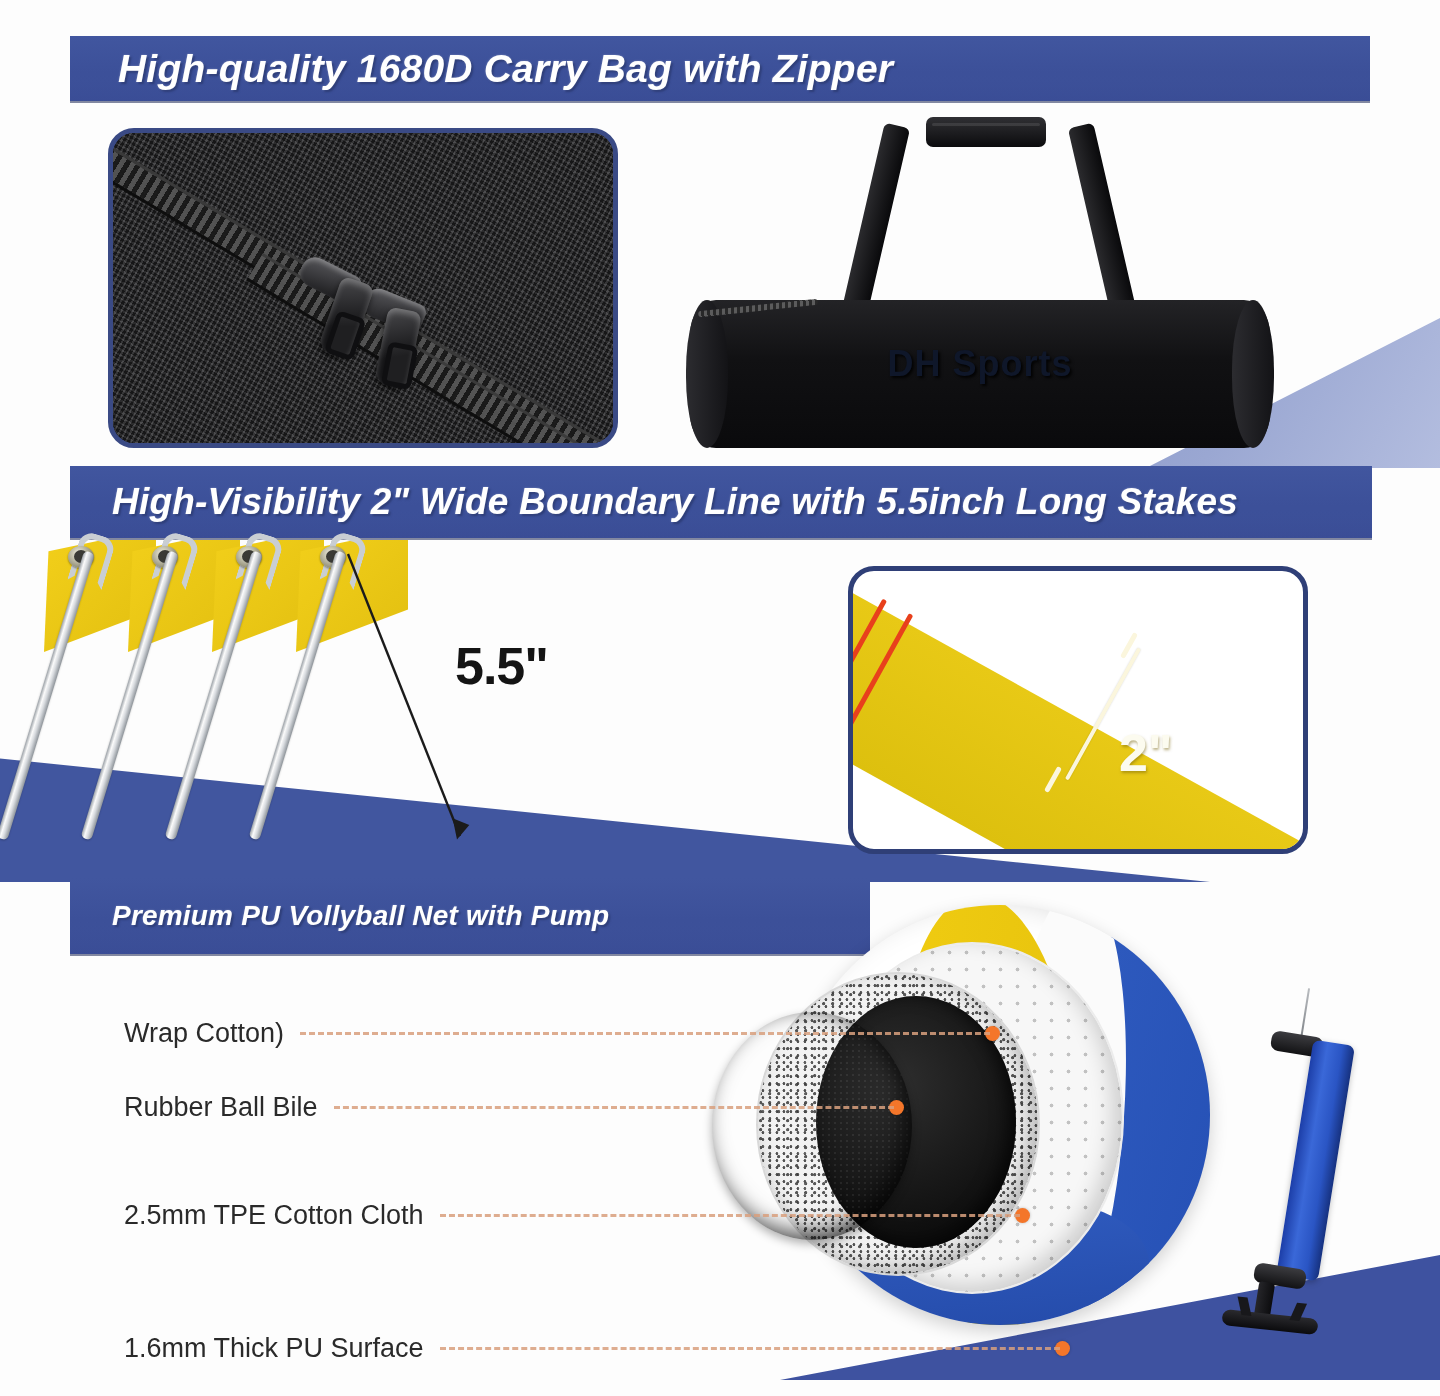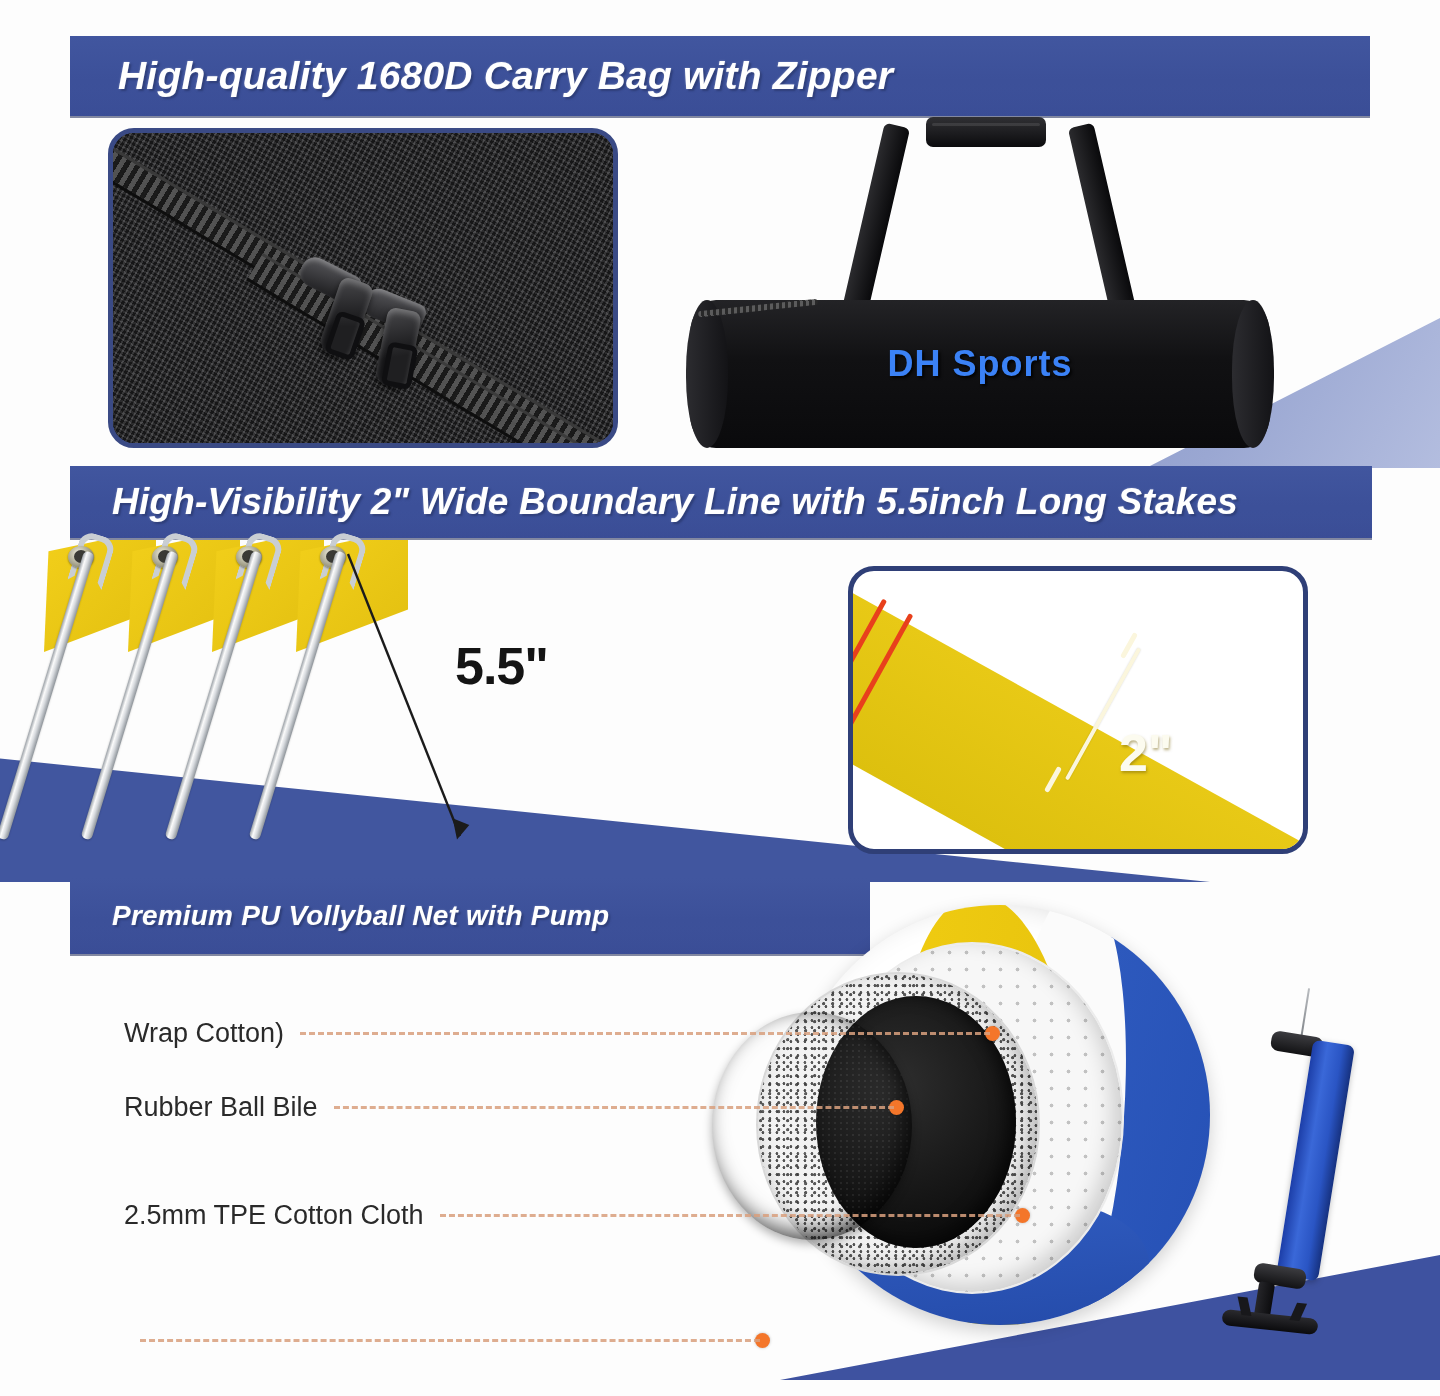--- a/index.html
+++ b/index.html
@@ -40,21 +40,21 @@
     box-shadow:0 2px 0 rgba(30,40,85,.55);
     display:flex;align-items:center;
   }
   .banner .btext{
     font-style:italic;font-weight:bold;
     color:#ffffff;
     letter-spacing:.2px;
     text-shadow:2px 2px 2px rgba(40,55,110,.75), 0 0 2px rgba(255,255,255,.35);
     white-space:nowrap;
   }
-  #banner-1{left:70px;top:36px;width:1300px;height:80px;}
+  #banner-1{left:70px;top:36px;width:1300px;height:65px;}
   #banner-1 .btext{font-size:39px;margin-left:48px;}
   #banner-2{left:70px;top:466px;width:1302px;height:72px;}
   #banner-2 .btext{font-size:37px;margin-left:42px;}
   #banner-3{left:70px;top:878px;width:800px;height:76px;}
   #banner-3 .btext{font-size:28px;margin-left:42px;}
 
   
   #zipper-panel{
     position:absolute;left:108px;top:128px;width:500px;height:310px;
     border:5px solid #3a4a85;border-radius:26px;
@@ -130,21 +130,21 @@
     background:linear-gradient(180deg,#303034,#0b0b0d);
     border-radius:7px;
   }
   #strap-grip::after{
     content:"";position:absolute;left:6px;top:6px;right:6px;height:3px;
     background:rgba(255,255,255,.10);border-radius:2px;
   }
   .bag-label{
     position:absolute;left:120px;top:218px;width:340px;
     text-align:center;
-    font-size:36px;font-weight:bold;color:#3b82f6;
+    font-size:36px;font-weight:bold;color:#0f172a;
     letter-spacing:1px;
     text-shadow:2px 2px 3px rgba(0,0,0,.85);
   }
 
   
   #stakes-area{position:absolute;left:60px;top:540px;width:620px;height:350px;}
   .tab{
     position:absolute;width:112px;height:112px;
     background:linear-gradient(135deg,#f2cf1a,#e2bf10);
     clip-path:polygon(52% 0%, 100% 0%, 100% 62%, 0% 100%, 4% 10%);
@@ -440,20 +440,21 @@
     <span class="label">Rubber Ball Bile</span>
     <span class="lead"></span>
     <span class="dot"></span>
   </div>
   <div class="callout" id="callout-3">
     <span class="label">2.5mm TPE Cotton Cloth</span>
     <span class="lead"></span>
     <span class="dot"></span>
   </div>
   <div class="callout" id="callout-4">
+    <span class="label">1.6mm Thick PU Surface</span>
     <span class="lead"></span>
     <span class="dot"></span>
   </div>
 
   <div id="pump">
     <div class="pump-needle"></div>
     <div class="pump-cap" id="pump-cap-top"></div>
     <div class="pump-barrel"></div>
     <div class="pump-cap" id="pump-cap-bot"></div>
     <div class="pump-handle"></div>

